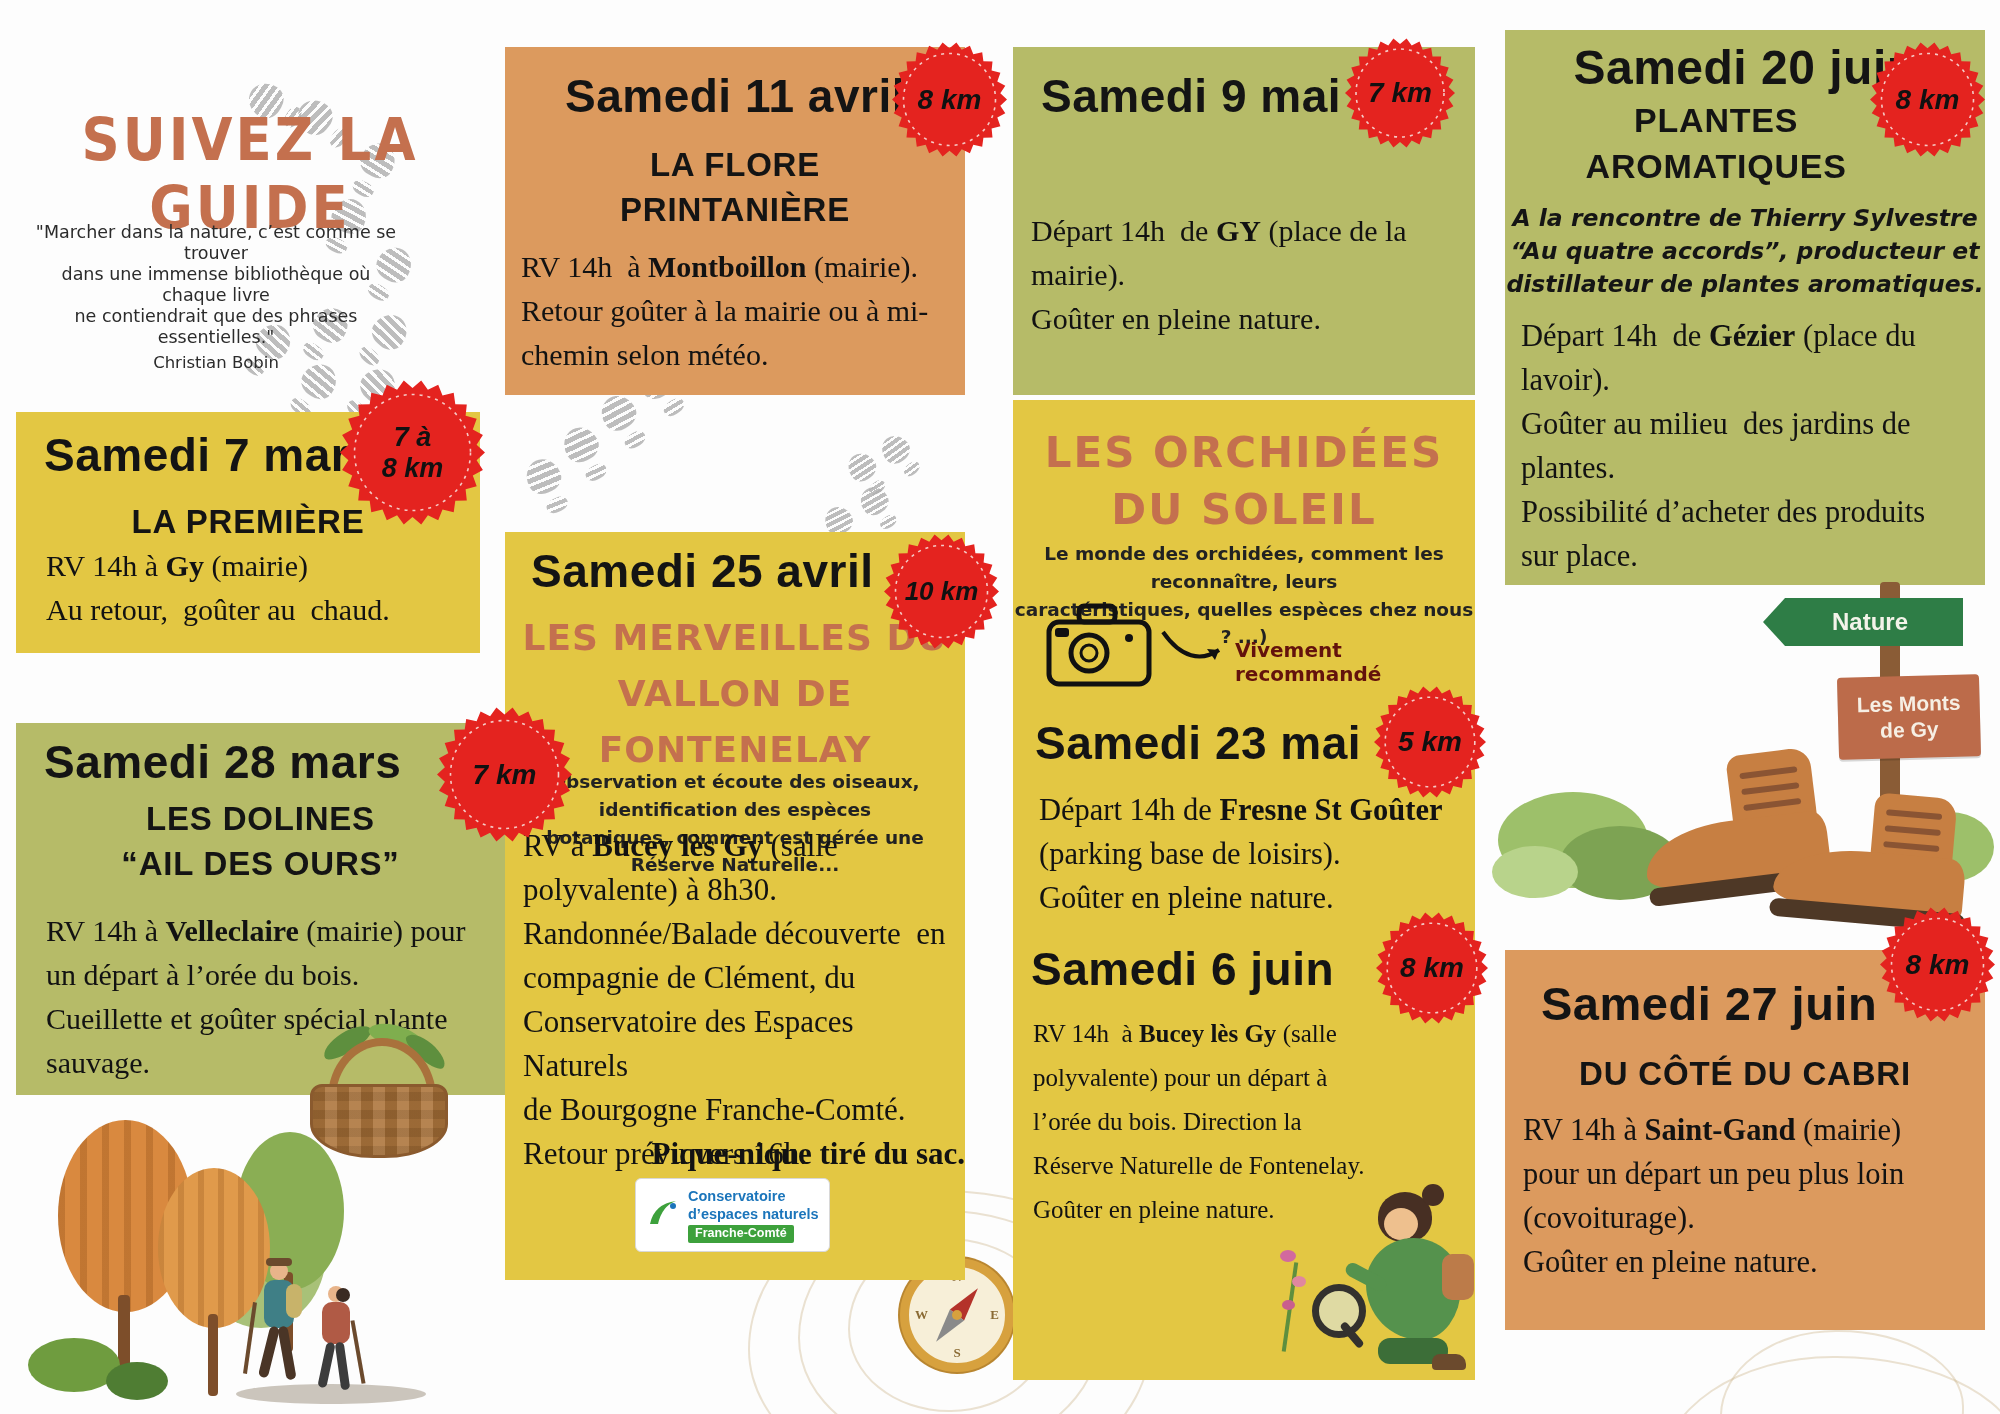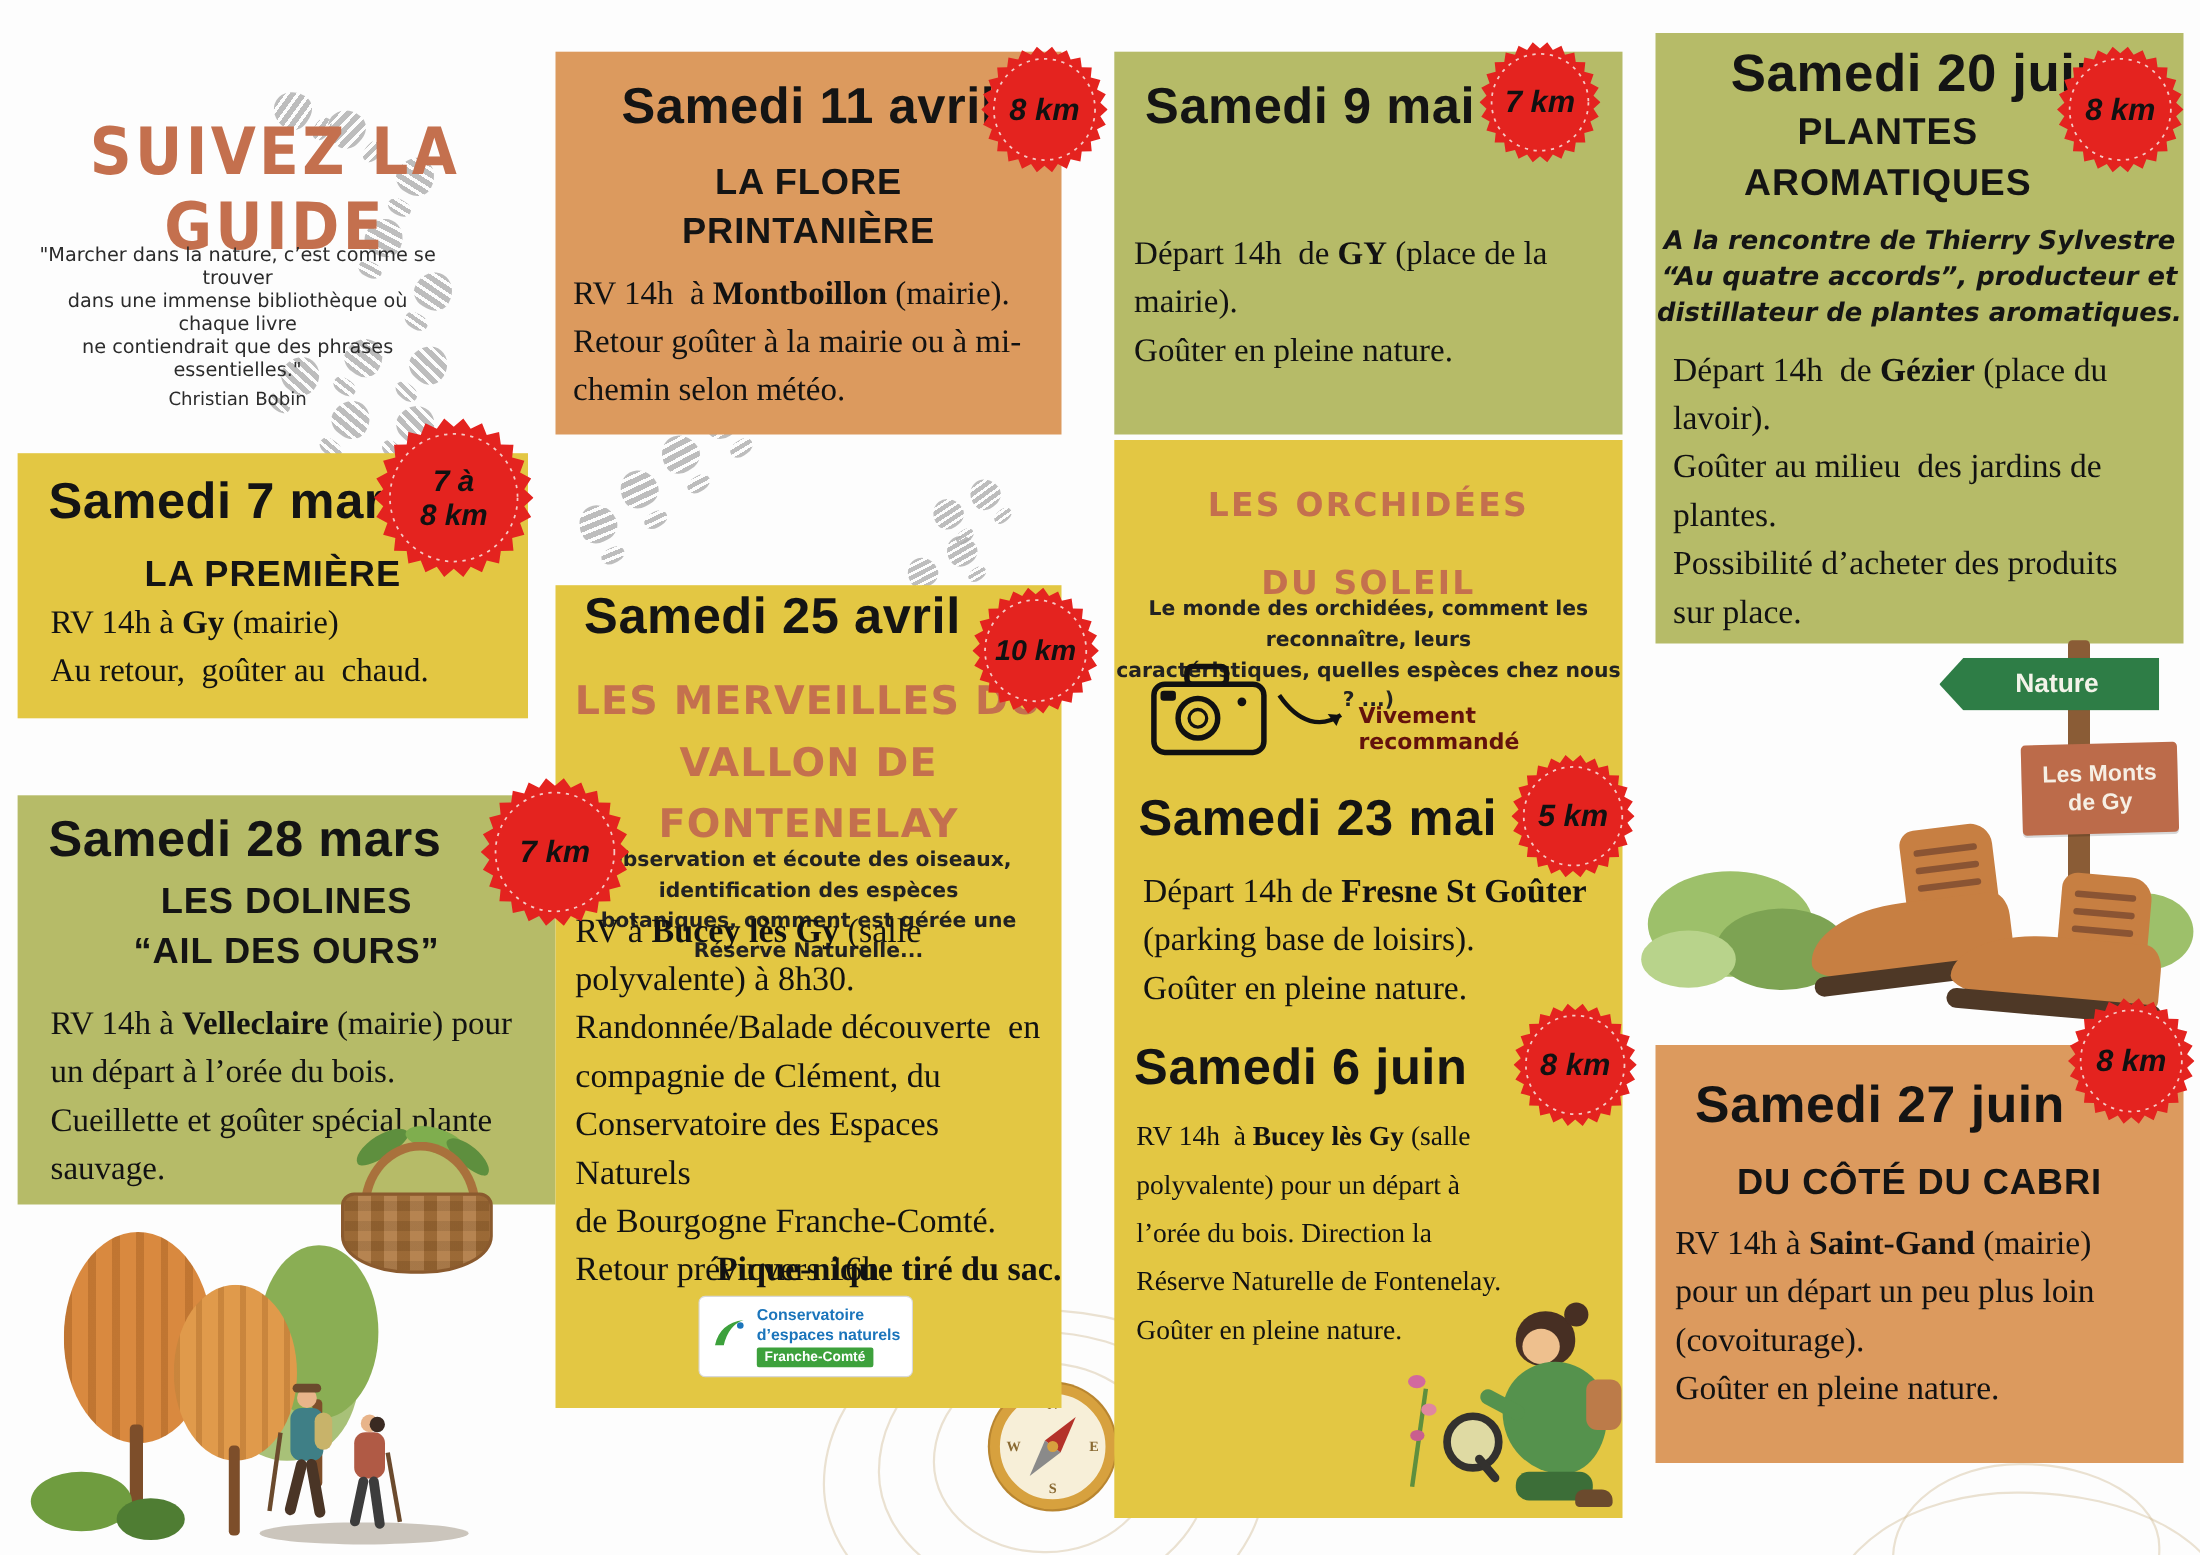--- a/index.html
+++ b/index.html
@@ -217,21 +217,21 @@
 chemin selon météo.</span></div>
   </div>
   <div class="seal" style="left:892px;top:42px;width:115px;height:115px;"><svg width="115" height="115" viewBox="0 0 115 115">
         <polygon points="115.0,57.5 108.3,63.7 113.3,71.3 105.3,75.6 108.4,84.2 99.6,86.6 100.5,95.6 91.4,95.8 90.2,104.8 81.3,102.8 77.9,111.3 69.7,107.2 64.4,114.6 57.5,108.7 50.6,114.6 45.3,107.2 37.1,111.3 33.7,102.8 24.8,104.8 23.6,95.8 14.5,95.6 15.4,86.6 6.6,84.2 9.7,75.6 1.7,71.3 6.7,63.7 0.0,57.5 6.7,51.3 1.7,43.7 9.7,39.4 6.6,30.8 15.4,28.4 14.5,19.4 23.6,19.2 24.8,10.2 33.7,12.2 37.1,3.7 45.3,7.8 50.6,0.4 57.5,6.3 64.4,0.4 69.7,7.8 77.9,3.7 81.3,12.2 90.2,10.2 91.4,19.2 100.5,19.4 99.6,28.4 108.4,30.8 105.3,39.4 113.3,43.7 108.3,51.3 " fill="#e4231f"></polygon>
         <circle cx="57.5" cy="57.5" r="46.0" fill="none" stroke="#f6c9c5" stroke-width="1.6" stroke-dasharray="3 5"></circle>
       </svg>
     <div class="seal-t">8 km</div>
   </div>
 
   <div class="card bg-yellow" style="left:505px;top:532px;width:460px;height:748px;">
-    <div class="heading" style="position:absolute;left:26px;top:0;">Samedi 25 avril</div>
+    <div class="heading" style="position:absolute;left:26px;top:12px;">Samedi 25 avril</div>
     <div class="hand coral pre" style="position:absolute;left:0;top:78px;width:100%;text-align:center;font-size:36px;line-height:56px;letter-spacing:1px;">LES MERVEILLES DU
 VALLON DE
 FONTENELAY</div>
     <div class="note-t pre" style="position:absolute;left:0;top:236px;width:100%;">Observation et écoute des oiseaux, identification des espèces
 botaniques, comment est gérée une Réserve Naturelle...</div>
     <div class="body-t" style="position:absolute;left:18px;top:292px;width:435px;font-size:31px;line-height:44px;"><span>RV à </span><span class="b">Bucey lès Gy</span><span> (salle
 polyvalente) à 8h30.
 Randonnée/Balade découverte  en
 compagnie de Clément, du
 Conservatoire des Espaces Naturels
@@ -267,21 +267,21 @@
 Goûter en pleine nature.</span></div>
   </div>
   <div class="seal" style="left:1345px;top:38px;width:110px;height:110px;"><svg width="110" height="110" viewBox="0 0 110 110">
         <polygon points="110.0,55.0 103.6,60.9 108.4,68.2 100.8,72.4 103.7,80.6 95.3,82.8 96.2,91.5 87.5,91.6 86.2,100.3 77.7,98.3 74.5,106.4 66.7,102.5 61.6,109.6 55.0,104.0 48.4,109.6 43.3,102.5 35.5,106.4 32.3,98.3 23.8,100.3 22.5,91.6 13.8,91.5 14.7,82.8 6.3,80.6 9.2,72.4 1.6,68.2 6.4,60.9 0.0,55.0 6.4,49.1 1.6,41.8 9.2,37.6 6.3,29.4 14.7,27.2 13.8,18.5 22.5,18.4 23.8,9.7 32.3,11.7 35.5,3.6 43.3,7.5 48.4,0.4 55.0,6.0 61.6,0.4 66.7,7.5 74.5,3.6 77.7,11.7 86.2,9.7 87.5,18.4 96.2,18.5 95.3,27.2 103.7,29.4 100.8,37.6 108.4,41.8 103.6,49.1 " fill="#e4231f"></polygon>
         <circle cx="55" cy="55" r="44.0" fill="none" stroke="#f6c9c5" stroke-width="1.6" stroke-dasharray="3 5"></circle>
       </svg>
     <div class="seal-t">7 km</div>
   </div>
 
   <div class="card bg-yellow" style="left:1013px;top:400px;width:462px;height:980px;">
-    <div class="hand coral pre" style="position:absolute;left:0;top:24px;width:100%;text-align:center;font-size:30px;line-height:71px;letter-spacing:2px;">LES ORCHIDÉES
+    <div class="hand coral pre" style="position:absolute;left:0;top:24px;width:100%;text-align:center;font-size:42px;line-height:57px;letter-spacing:2px;">LES ORCHIDÉES
 DU SOLEIL</div>
     <div class="note-t pre" style="position:absolute;left:0;top:140px;width:100%;">Le monde des orchidées, comment les reconnaître, leurs
 caractéristiques, quelles espèces chez nous ? ...)</div>
 
     <div class="camera-wrap" style="left:28px;top:196px;">
       <svg width="120" height="95" viewBox="0 0 120 95">
         <rect x="8" y="26" width="100" height="62" rx="10" fill="none" stroke="#111" stroke-width="5"></rect>
         <rect x="38" y="10" width="36" height="16" rx="5" fill="none" stroke="#111" stroke-width="5"></rect>
         <circle cx="48" cy="57" r="18" fill="none" stroke="#111" stroke-width="5"></circle>
         <circle cx="48" cy="57" r="8" fill="none" stroke="#111" stroke-width="3"></circle>

